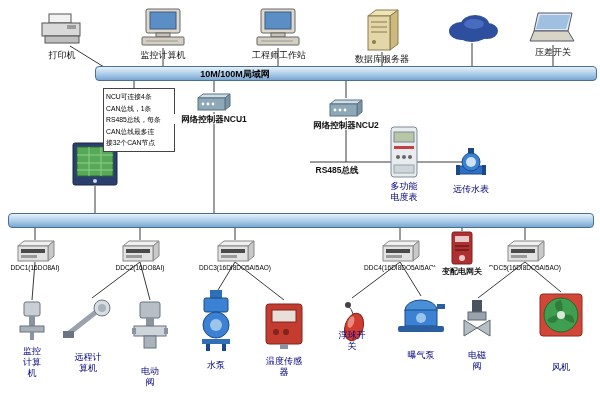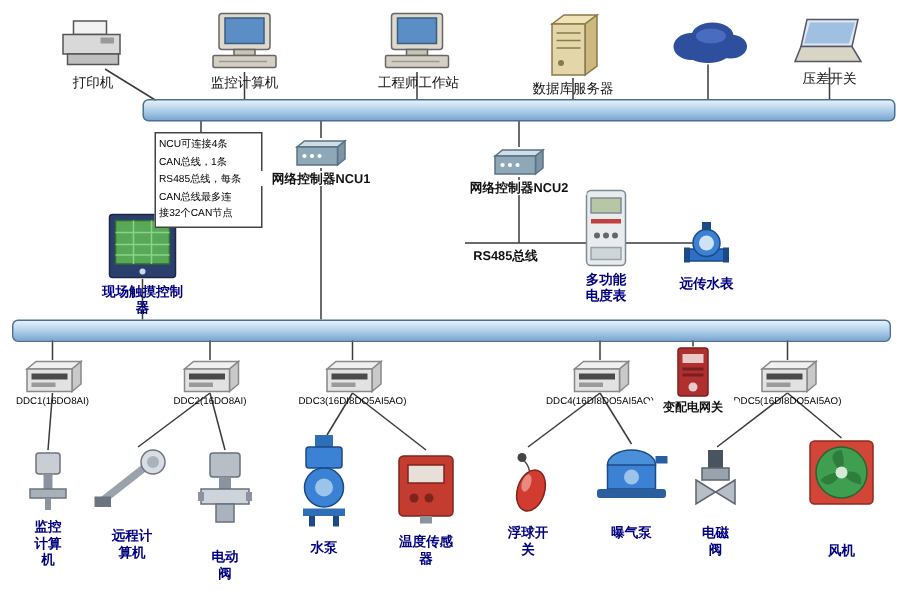--- a/index.html
+++ b/index.html
@@ -2,21 +2,21 @@
 <html><head>
 <meta charset="utf-8">
 <style>
   html,body{margin:0;padding:0;background:#fff;}
   body{font-family:"Liberation Sans","DejaVu Sans",sans-serif;}
   #canvas{position:relative;width:600px;height:400px;background:#fff;overflow:hidden;}
   #wires{position:absolute;left:0;top:0;z-index:1;}
   .icon{position:absolute;z-index:2;line-height:0;}
   .lbl{position:absolute;z-index:3;text-align:center;font-size:9px;line-height:1.2;color:#111;}
   .bold{font-weight:bold;}
-  .navy{color:#000080;font-weight:bold;}
+  .navy{color:#000080;font-weight:normal;}
   .tiny{font-size:6.5px;line-height:1.25;color:#000;}
   .s85{font-size:8.5px;}
   .s8{font-size:8px;}
   .bgw{background:#fff;}
   .bus{position:absolute;z-index:2;height:13px;background:linear-gradient(180deg,#e6f1fa 0%,#aacce9 55%,#7ba6cf 100%);border:1px solid #4a6f96;border-radius:4px;}
   .bus-label{position:absolute;z-index:3;text-align:center;font-size:9px;font-weight:bold;color:#000;}
   .note{position:absolute;z-index:3;left:103px;top:88px;width:66px;background:#fff;border:1px solid #444;padding:2px;}
   .note span{display:block;font-size:6.8px;line-height:11.6px;color:#000;white-space:nowrap;}
 </style>
 </head>
@@ -115,20 +115,21 @@
   <div class="icon" style="left:528px;top:11px">
     <svg width="50" height="34" viewBox="0 0 50 34">
       <polygon points="10,2 44,2 40,20 6,20" fill="#dfe8f2" stroke="#556"></polygon>
       <polygon points="12,4 42,4 38,18 8,18" fill="#9fc0e0"></polygon>
       <polygon points="6,20 40,20 46,30 2,30" fill="#d8d4c6" stroke="#556"></polygon>
     </svg>
   </div>
   <div class="lbl" style="left:520px;top:47px;width:66px">压差开关</div>
 
   <div class="bus" style="left:95px;top:66px;width:500px"></div>
+  <div class="bus-label" style="left:168px;top:68px;width:134px">10M/100M局域网</div>
 
   <div class="note">
     <span>NCU可连接4条</span>
     <span>CAN总线，1条</span>
     <span>RS485总线，每条</span>
     <span>CAN总线最多连</span>
     <span>接32个CAN节点</span>
   </div>
 
   <div class="icon" style="left:196px;top:92px">
@@ -187,21 +188,20 @@
       <rect x="1" y="1" width="44" height="42" rx="2" fill="#2b3f6e" stroke="#1a2845"></rect>
       <rect x="5" y="5" width="36" height="29" fill="#57a857" stroke="#2f6b2f"></rect>
       <line x1="5" y1="13" x2="41" y2="13" stroke="#8cd08c"></line>
       <line x1="5" y1="21" x2="41" y2="21" stroke="#8cd08c"></line>
       <line x1="5" y1="28" x2="41" y2="28" stroke="#8cd08c"></line>
       <line x1="17" y1="5" x2="17" y2="34" stroke="#8cd08c"></line>
       <line x1="29" y1="5" x2="29" y2="34" stroke="#8cd08c"></line>
       <circle cx="23" cy="39" r="2" fill="#cfd8ea"></circle>
     </svg>
   </div>
-  <div class="lbl navy" style="left:67px;top:189px;width:56px">现场触摸控制器</div>
 
   <div class="bus" style="left:8px;top:213px;width:584px"></div>
 
   <div class="icon" style="left:14px;top:240px">
     <svg width="42" height="22" viewBox="0 0 42 22">
       <polygon points="4,6 10,1 40,1 34,6" fill="#f0f0f0" stroke="#888"></polygon>
       <polygon points="34,6 40,1 40,16 34,21" fill="#c9c9c9" stroke="#888"></polygon>
       <rect x="4" y="6" width="30" height="15" fill="#e2e2e2" stroke="#888"></rect>
       <rect x="7" y="9" width="24" height="4" fill="#4a4a4a"></rect>
       <rect x="7" y="15" width="16" height="3" fill="#9a9a9a"></rect>
@@ -321,21 +321,21 @@
   <div class="lbl navy" style="left:262px;top:356px;width:44px">温度传感器</div>
 
   <div class="icon" style="left:334px;top:298px">
     <svg width="36" height="46" viewBox="0 0 36 46">
       <circle cx="14" cy="7" r="3" fill="#444"></circle>
       <path d="M14,8 Q18,11 19,16" stroke="#444" fill="none"></path>
       <ellipse cx="20" cy="29" rx="9" ry="14" fill="#d23c30" stroke="#7e241c" transform="rotate(18 20 29)"></ellipse>
       <ellipse cx="17" cy="24" rx="3" ry="6" fill="#e88a80" transform="rotate(18 17 24)"></ellipse>
     </svg>
   </div>
-  <div class="lbl navy" style="left:337px;top:350px;width:30px">浮球开关</div>
+  <div class="lbl navy" style="left:337px;top:330px;width:30px">浮球开关</div>
 
   <div class="icon" style="left:396px;top:296px">
     <svg width="50" height="46" viewBox="0 0 50 46">
       <ellipse cx="25" cy="14" rx="16" ry="10" fill="#4a90d9" stroke="#1c4a86"></ellipse>
       <rect x="9" y="14" width="32" height="16" fill="#3b82d4" stroke="#1c4a86"></rect>
       <rect x="41" y="8" width="8" height="5" fill="#2a5e9e"></rect>
       <circle cx="25" cy="22" r="5" fill="#9cc4ea"></circle>
       <rect x="2" y="30" width="46" height="6" rx="2" fill="#2a5e9e"></rect>
     </svg>
   </div>

